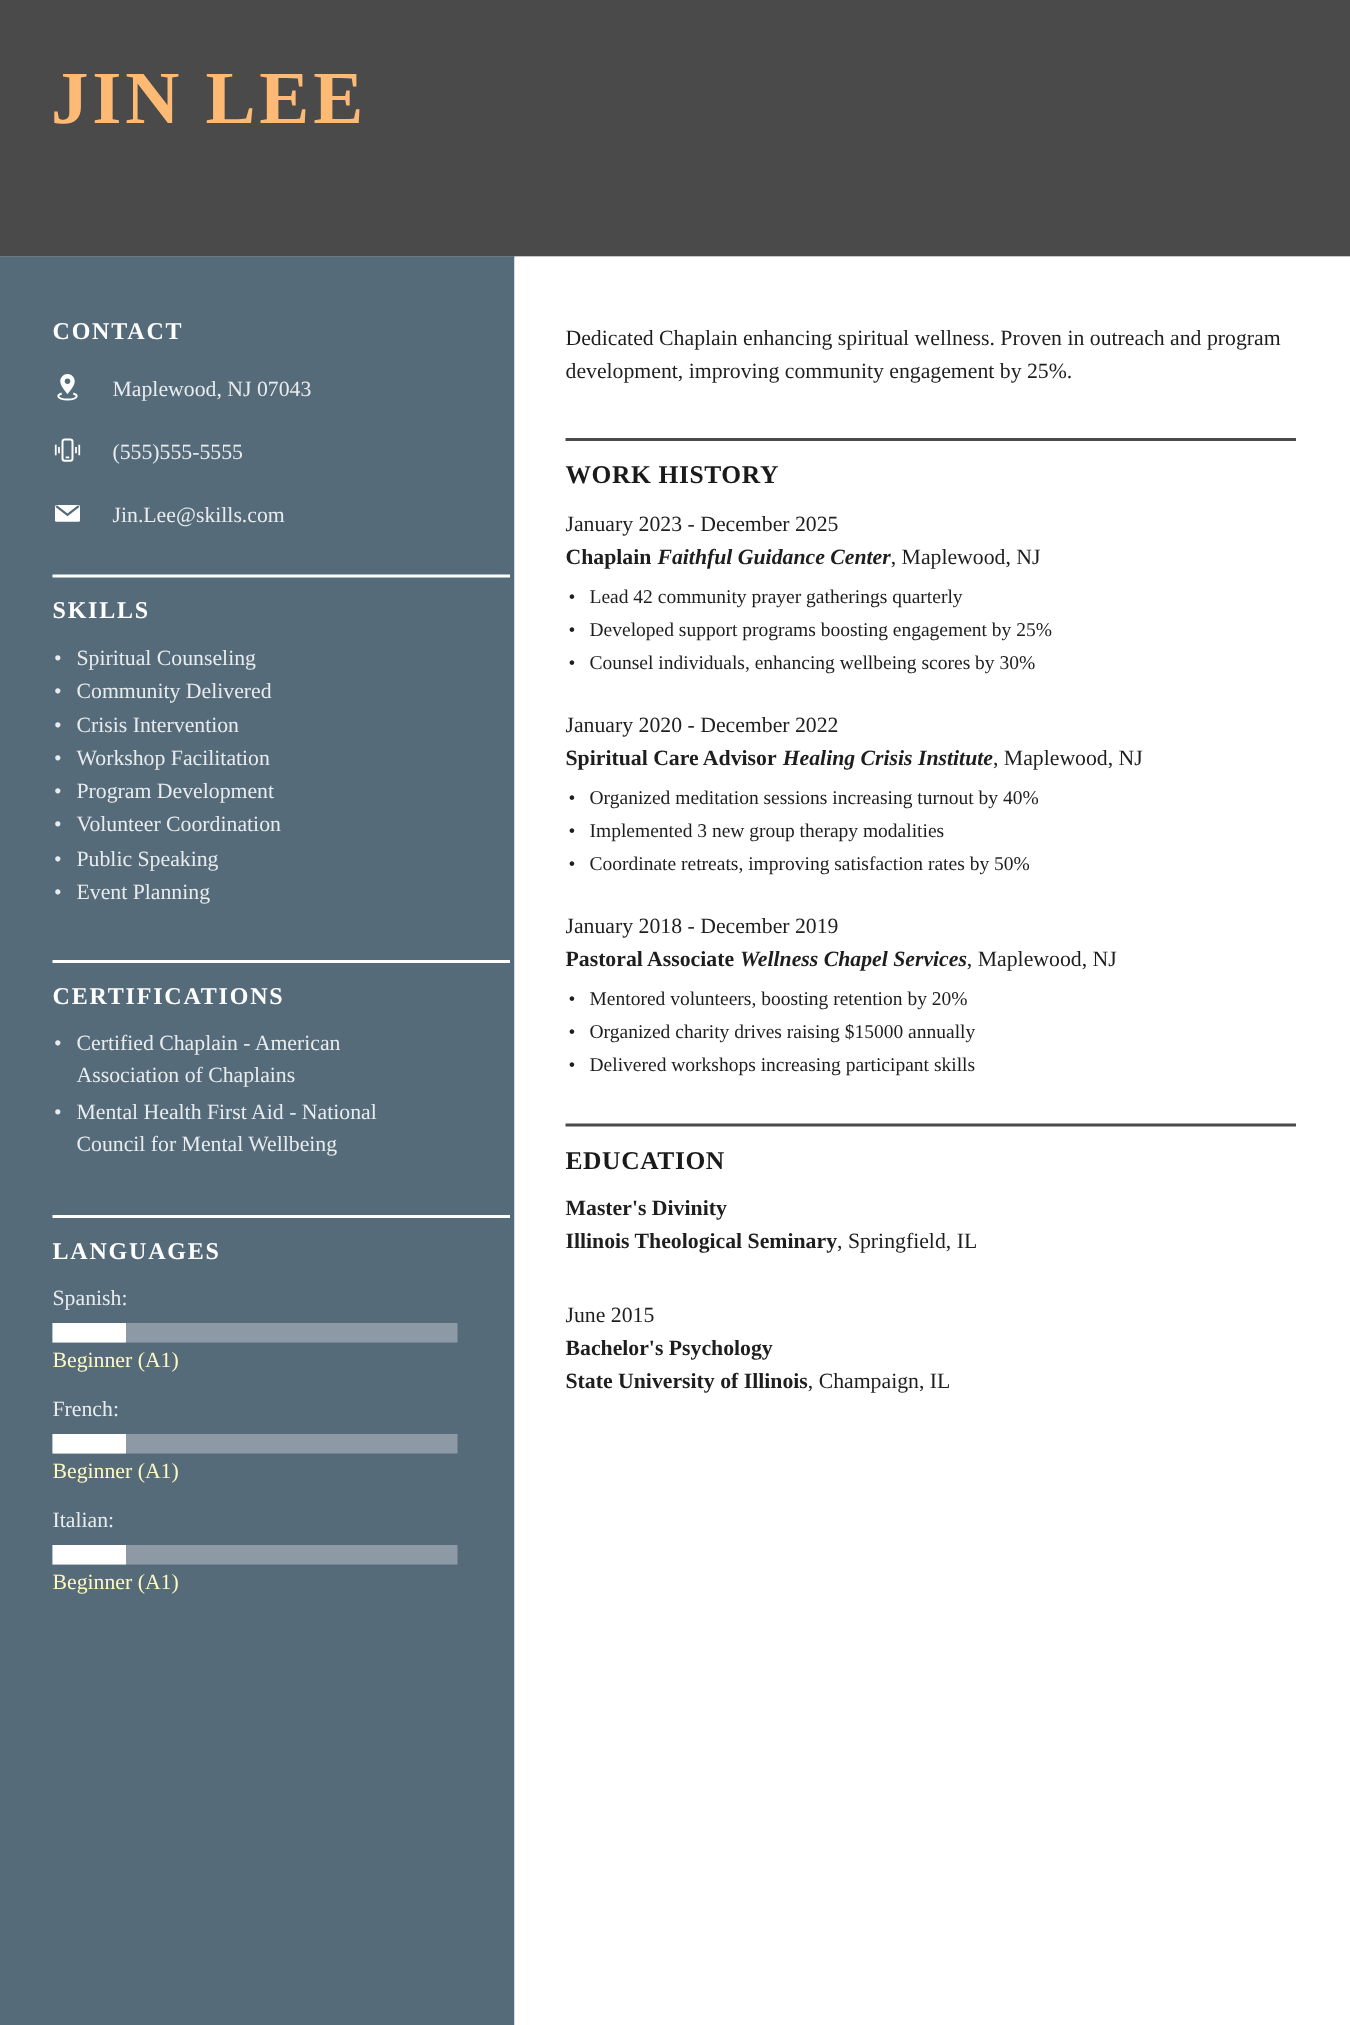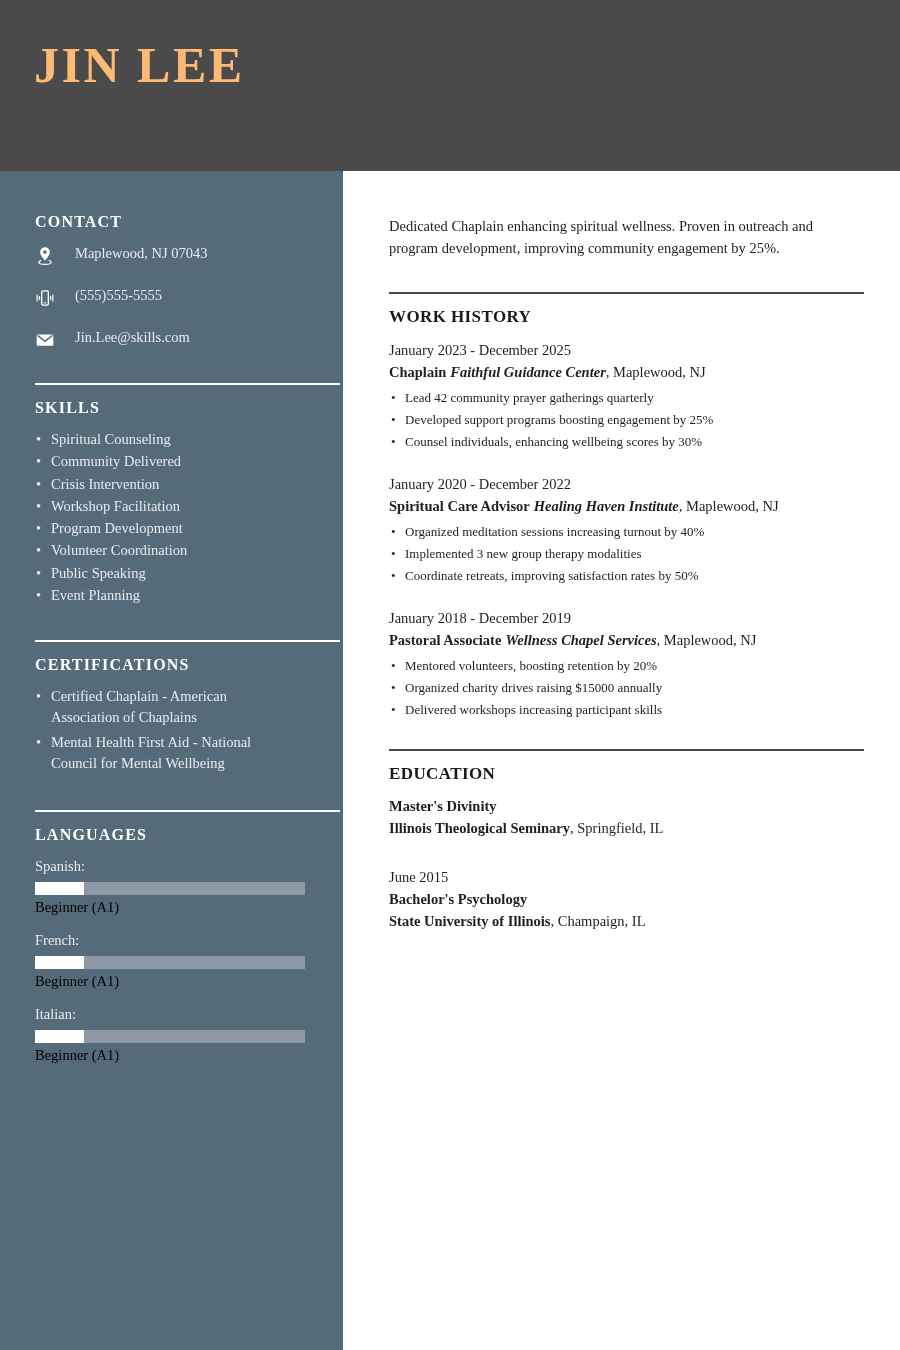--- a/index.html
+++ b/index.html
@@ -51,21 +51,21 @@
     height: 2px;
     background: #ffffff;
     border: none;
     width: 100%;
   }
 
   
   .contact-list { margin-top: 14px; }
   .contact-item {
     display: flex;
-    align-items: flex-start;
+    align-items: flex-end;
     height: 24px;
     margin-bottom: 18px;
   }
   .contact-icon {
     width: 20px; height: 22px;
     margin-right: 20px;
     display: inline-flex;
     align-items: center;
     justify-content: center;
     flex: 0 0 20px;
@@ -105,29 +105,29 @@
   .language-name { font-size: 14.5px; line-height: 20px; color: #e8ecee; }
   .language-progress-track {
     margin-top: 6px;
     width: 270px; height: 13px;
     background: #8d9aa5;
   }
   .language-progress-fill {
     height: 100%;
     background: #ffffff;
   }
-  .language-level { font-size: 14.5px; line-height: 20px; margin-top: 2px; color: #000000; }
+  .language-level { font-size: 14.5px; line-height: 20px; margin-top: 2px; color: #fef9c3; }
 
   
   .main-content {
     position: absolute;
     left: 343px; top: 171px;
     width: 557px; height: 1179px;
     background: #ffffff;
-    padding: 44px 36px 0 46px;
+    padding: 44px 36px 0 34px;
     color: #1e1e1e;
   }
   .summary-text {
     font-size: 14.5px;
     line-height: 22px;
     color: #1e1e1e;
   }
   .main-divider {
     height: 2px;
     background: #4a4a4a;
@@ -297,21 +297,21 @@
         <ul class="job-bullets">
           <li>Lead 42 community prayer gatherings quarterly</li>
           <li>Developed support programs boosting engagement by 25%</li>
           <li>Counsel individuals, enhancing wellbeing scores by 30%</li>
         </ul>
       </div>
 
       <div class="job-entry">
         <div class="job-dates">January 2020 - December 2022</div>
         <div class="job-title">
-          <span class="job-role">Spiritual Care Advisor</span><span class="job-company">Healing Haven Institute</span><span class="job-location">, Maplewood, NJ</span>
+          <span class="job-role">Spiritual Care Advisor</span><span class="job-company">Healing Crisis Institute</span><span class="job-location">, Maplewood, NJ</span>
         </div>
         <ul class="job-bullets">
           <li>Organized meditation sessions increasing turnout by 40%</li>
           <li>Implemented 3 new group therapy modalities</li>
           <li>Coordinate retreats, improving satisfaction rates by 50%</li>
         </ul>
       </div>
 
       <div class="job-entry">
         <div class="job-dates">January 2018 - December 2019</div>

